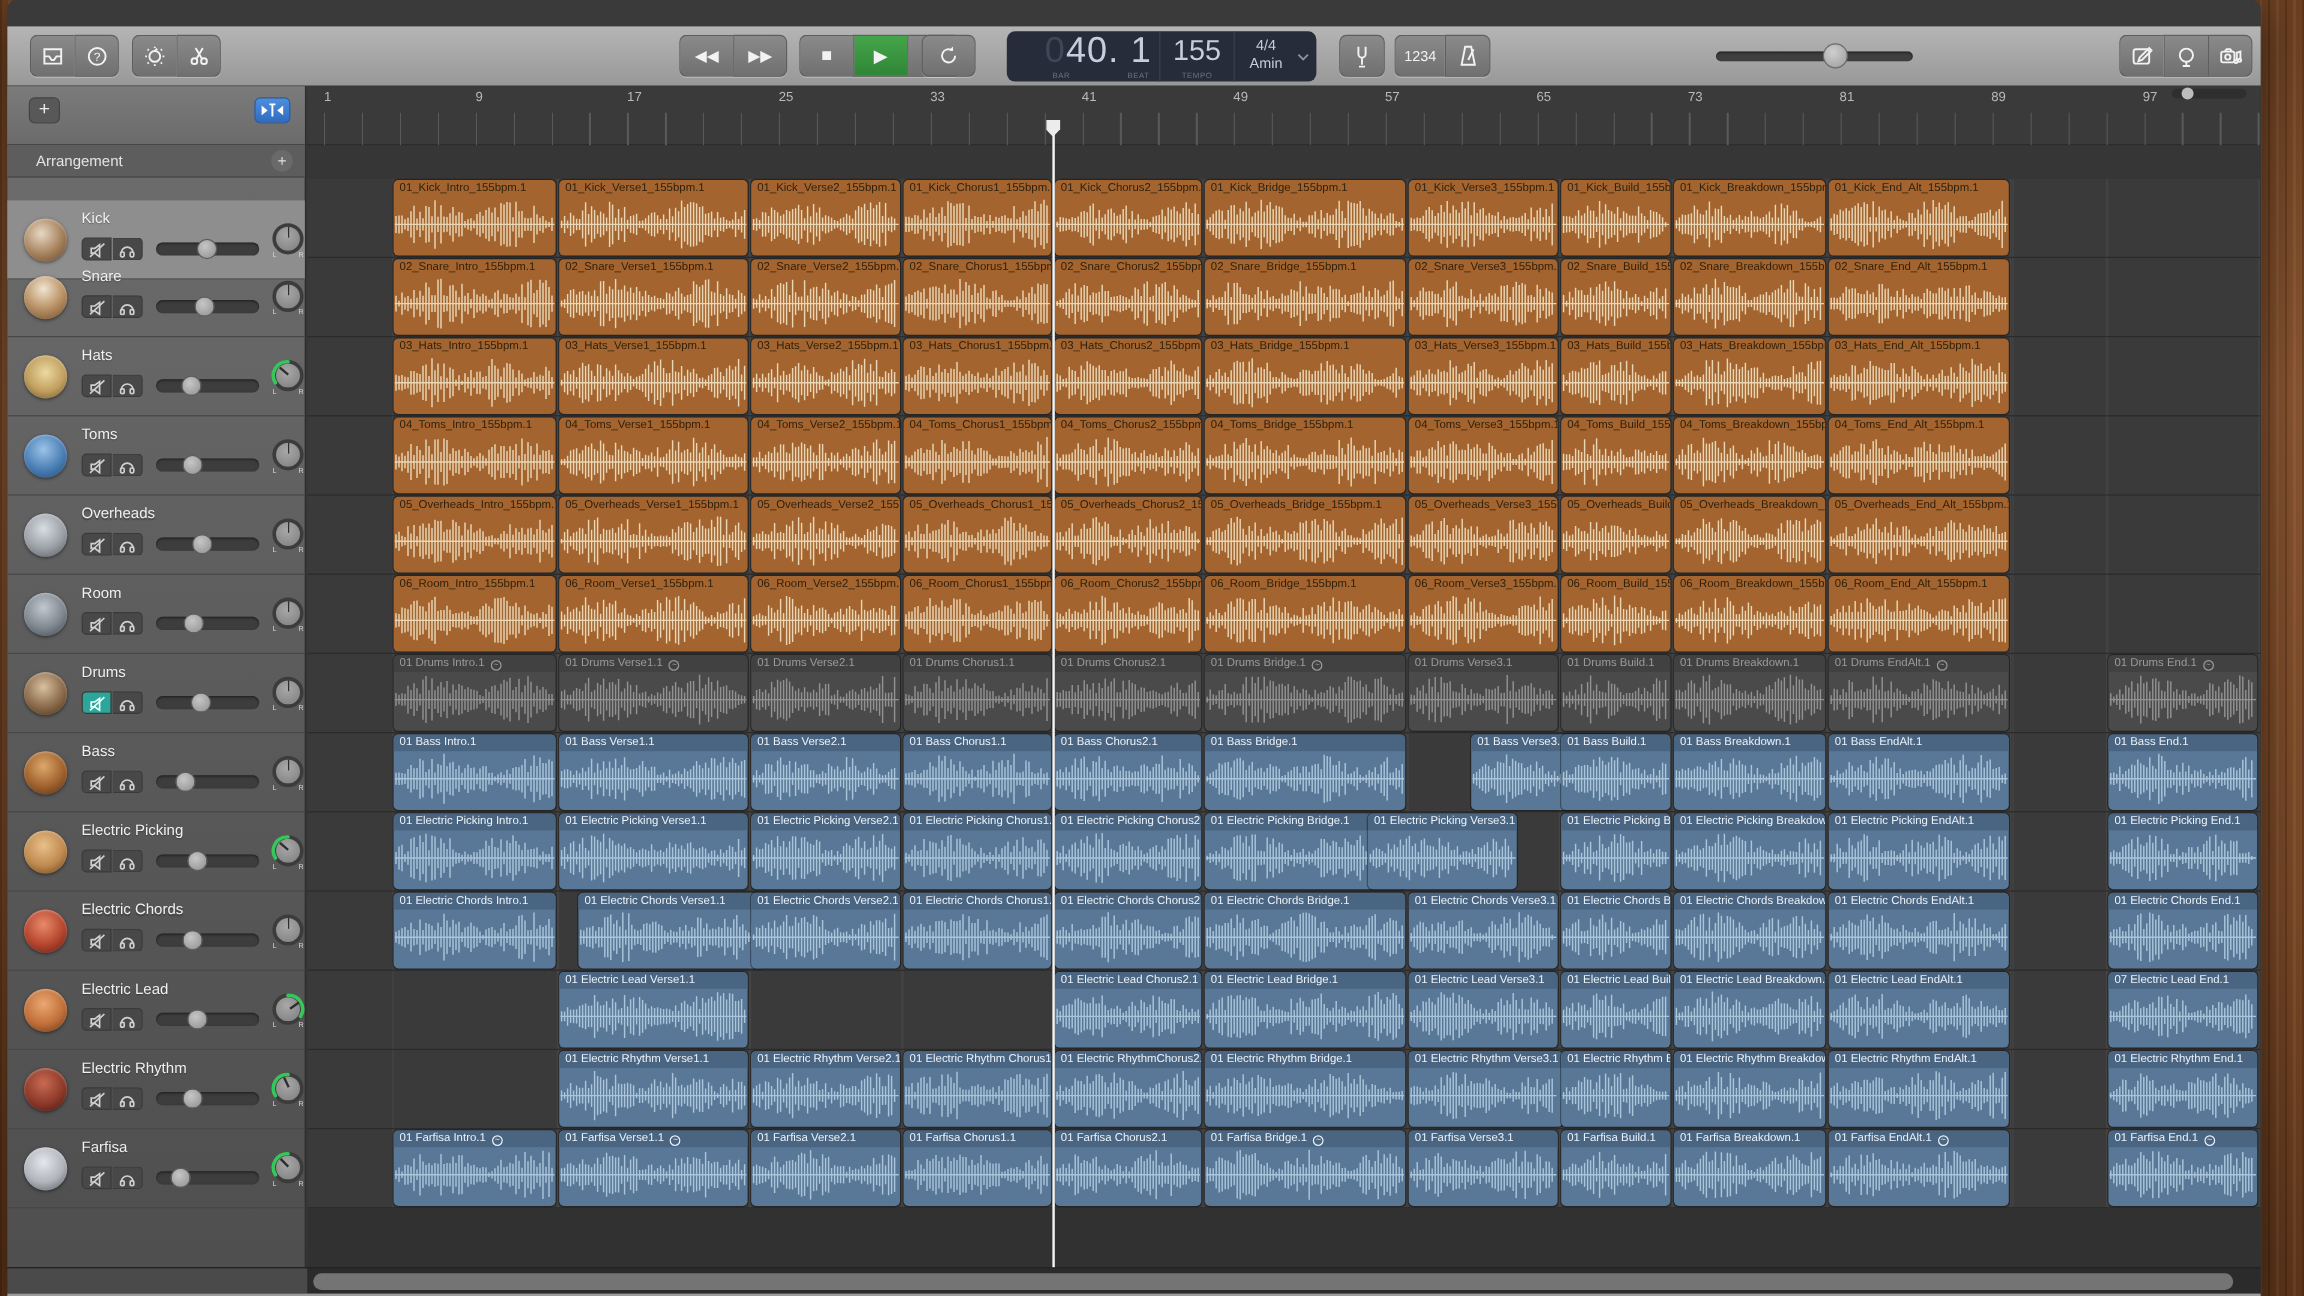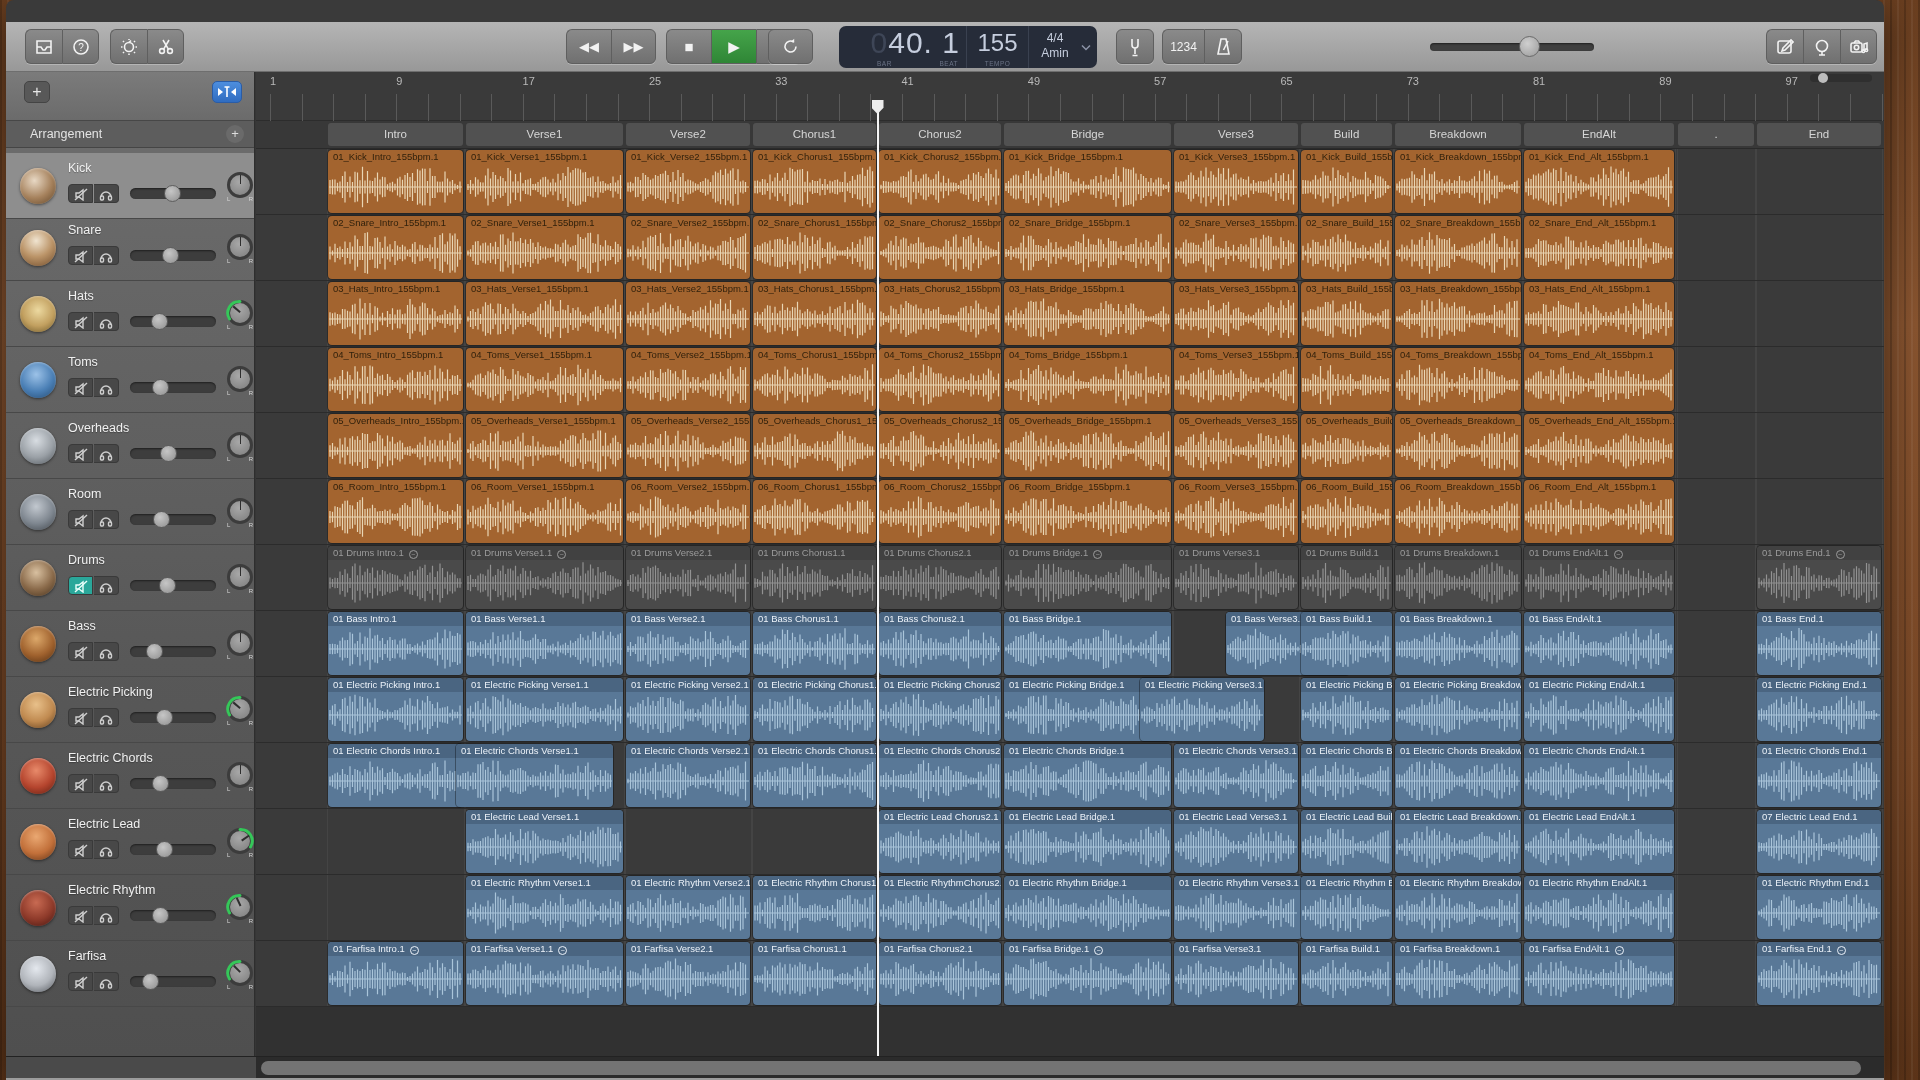--- a/index.html
+++ b/index.html
@@ -268,21 +268,21 @@
                 <polygon points="19,3 14,7 19,11" fill="#fff"></polygon>
                 <path d="M10 2v10 M7.5 2h5" stroke="#fff" stroke-width="1.6" fill="none"></path>
               </svg>
           </div>
         </div>
         <div class="arr-head">
           <span>Arrangement</span>
           <div class="arr-add">+</div>
         </div>
         <div class="theads" id="trackHeads">
-            <div class="thead selected" style="top: 4px;">
+            <div class="thead selected" style="top: 18px;">
               <span class="ticon icon-kick"></span>
               <div class="tname">Kick</div>
               <div class="ms mute">
                 <svg width="14" height="14" viewBox="0 0 14 14">
                   <path d="M2 6h3l4-3v10l-4-3H2z" fill="none"></path>
                   <path d="M1 13 13 2"></path>
                 </svg>
               </div>
               <div class="ms solo">
                 <svg width="14" height="14" viewBox="0 0 14 14">
@@ -643,34 +643,20 @@
             <span class="rnum" style="left: 392.9px;">25</span>
             <span class="rnum" style="left: 519.2px;">33</span>
             <span class="rnum" style="left: 645.5px;">41</span>
             <span class="rnum" style="left: 771.8px;">49</span>
             <span class="rnum" style="left: 898.1px;">57</span>
             <span class="rnum" style="left: 1024.4px;">65</span>
             <span class="rnum" style="left: 1150.7px;">73</span>
             <span class="rnum" style="left: 1277px;">81</span>
             <span class="rnum" style="left: 1403.3px;">89</span>
             <span class="rnum" style="left: 1529.6px;">97</span>
-          </div>
-        <div class="arr-row" id="arrRow">
-            <div class="arr-block" style="left: 72px; width: 135px;">Intro</div>
-            <div class="arr-block" style="left: 210px; width: 157px;">Verse1</div>
-            <div class="arr-block" style="left: 370px; width: 124px;">Verse2</div>
-            <div class="arr-block" style="left: 497px; width: 123px;">Chorus1</div>
-            <div class="arr-block" style="left: 623px; width: 122px;">Chorus2</div>
-            <div class="arr-block" style="left: 748px; width: 167px;">Bridge</div>
-            <div class="arr-block" style="left: 918px; width: 124px;">Verse3</div>
-            <div class="arr-block" style="left: 1045px; width: 91px;">Build</div>
-            <div class="arr-block" style="left: 1139px; width: 126px;">Breakdown</div>
-            <div class="arr-block" style="left: 1268px; width: 150px;">EndAlt</div>
-            <div class="arr-block" style="left: 1422px; width: 76px;">.</div>
-            <div class="arr-block" style="left: 1501px; width: 124px;">End</div>
           </div>
         <div class="lanes" id="lanes">
             <div class="gridline" style="left: 71px;"></div>
             <div class="gridline" style="left: 208px;"></div>
             <div class="gridline" style="left: 209px;"></div>
             <div class="gridline" style="left: 368px;"></div>
             <div class="gridline" style="left: 369px;"></div>
             <div class="gridline" style="left: 495px;"></div>
             <div class="gridline" style="left: 496px;"></div>
             <div class="gridline" style="left: 621px;"></div>
@@ -1266,21 +1252,21 @@
                 </svg>
               </div>
             </div>
             <div class="lane" style="top: 594px;">
               <div class="region blue" style="left: 72px; width: 135px;">
                 <div class="rlabel">01 Electric Chords Intro.1</div>
                 <svg class="wave" width="135" height="46" viewBox="0 0 135 46">
                   <path d="M1 23.0H134M2.0 18.4V27.6M4.5 17.2V28.8M7.0 15.6V30.4M9.5 14.4V31.6M12.0 17.1V28.9M14.5 11.0V35.0M17.0 16.1V29.9M19.5 16.9V29.1M22.0 8.2V37.8M24.5 17.0V29.0M27.0 11.1V34.9M29.5 12.1V33.9M32.0 13.4V32.6M34.5 17.3V28.7M37.0 11.0V35.0M39.5 14.5V31.5M42.0 3.5V42.5M44.5 9.0V37.0M47.0 14.8V31.2M49.5 8.4V37.6M52.0 12.3V33.7M54.5 10.2V35.8M57.0 18.9V27.1M59.5 15.0V31.0M62.0 14.0V32.0M64.5 10.7V35.3M67.0 13.7V32.3M69.5 15.0V31.0M72.0 18.2V27.8M74.5 21.1V24.9M77.0 16.6V29.4M79.5 15.4V30.6M82.0 14.6V31.4M84.5 17.1V28.9M87.0 19.5V26.5M89.5 15.5V30.5M92.0 11.2V34.8M94.5 18.2V27.8M97.0 16.2V29.8M99.5 15.9V30.1M102.0 13.2V32.8M104.5 5.2V40.8M107.0 4.6V41.4M109.5 9.0V37.0M112.0 17.2V28.8M114.5 17.0V29.0M117.0 2.5V43.5M119.5 15.9V30.1M122.0 12.8V33.2M124.5 14.4V31.6M127.0 13.1V32.9M129.5 7.9V38.1M132.0 14.9V31.1" stroke="#aac5da" stroke-width="1.2" fill="none"></path>
                 </svg>
               </div>
-              <div class="region blue" style="left: 200px; width: 157px;">
+              <div class="region blue" style="left: 226px; width: 157px;">
                 <div class="rlabel">01 Electric Chords Verse1.1</div>
                 <svg class="wave" width="157" height="46" viewBox="0 0 157 46">
                   <path d="M1 23.0H156M2.0 16.8V29.2M4.5 17.5V28.5M7.0 15.0V31.0M9.5 14.9V31.1M12.0 13.6V32.4M14.5 17.7V28.3M17.0 14.4V31.6M19.5 14.9V31.1M22.0 6.3V39.7M24.5 6.2V39.8M27.0 4.1V41.9M29.5 11.8V34.2M32.0 8.9V37.1M34.5 14.0V32.0M37.0 2.4V43.6M39.5 16.7V29.3M42.0 3.1V42.9M44.5 12.7V33.3M47.0 16.3V29.7M49.5 17.4V28.6M52.0 16.6V29.4M54.5 11.9V34.1M57.0 11.2V34.8M59.5 12.3V33.7M62.0 10.2V35.8M64.5 10.0V36.0M67.0 12.2V33.8M69.5 13.2V32.8M72.0 17.4V28.6M74.5 19.0V27.0M77.0 16.8V29.2M79.5 18.3V27.7M82.0 18.5V27.5M84.5 14.6V31.4M87.0 17.4V28.6M89.5 12.9V33.1M92.0 17.7V28.3M94.5 14.5V31.5M97.0 15.8V30.2M99.5 6.4V39.6M102.0 6.9V39.1M104.5 15.6V30.4M107.0 11.6V34.4M109.5 16.8V29.2M112.0 15.8V30.2M114.5 16.3V29.7M117.0 14.3V31.7M119.5 15.3V30.7M122.0 7.7V38.3M124.5 14.2V31.8M127.0 15.1V30.9M129.5 8.1V37.9M132.0 4.5V41.5M134.5 14.3V31.7M137.0 12.2V33.8M139.5 17.2V28.8M142.0 19.1V26.9M144.5 12.1V33.9M147.0 17.9V28.1M149.5 12.6V33.4M152.0 15.2V30.8M154.5 16.8V29.2" stroke="#aac5da" stroke-width="1.2" fill="none"></path>
                 </svg>
               </div>
               <div class="region blue" style="left: 370px; width: 124px;">
                 <div class="rlabel">01 Electric Chords Verse2.1</div>
                 <svg class="wave" width="124" height="46" viewBox="0 0 124 46">
                   <path d="M1 23.0H123M2.0 20.7V25.3M4.5 14.8V31.2M7.0 15.4V30.6M9.5 13.1V32.9M12.0 15.3V30.7M14.5 10.5V35.5M17.0 15.8V30.2M19.5 9.1V36.9M22.0 14.8V31.2M24.5 13.2V32.8M27.0 10.0V36.0M29.5 4.6V41.4M32.0 13.8V32.2M34.5 13.5V32.5M37.0 6.2V39.8M39.5 11.0V35.0M42.0 7.1V38.9M44.5 6.1V39.9M47.0 10.3V35.7M49.5 11.7V34.3M52.0 4.4V41.6M54.5 5.7V40.3M57.0 14.0V32.0M59.5 8.7V37.3M62.0 16.6V29.4M64.5 17.9V28.1M67.0 19.0V27.0M69.5 16.5V29.5M72.0 15.2V30.8M74.5 18.8V27.2M77.0 19.0V27.0M79.5 18.2V27.8M82.0 20.7V25.3M84.5 15.9V30.1M87.0 20.6V25.4M89.5 15.8V30.2M92.0 12.0V34.0M94.5 12.7V33.3M97.0 18.8V27.2M99.5 9.7V36.3M102.0 12.6V33.4M104.5 8.9V37.1M107.0 8.8V37.2M109.5 10.6V35.4M112.0 7.4V38.6M114.5 15.3V30.7M117.0 14.9V31.1M119.5 3.5V42.5" stroke="#aac5da" stroke-width="1.2" fill="none"></path>
                 </svg>

